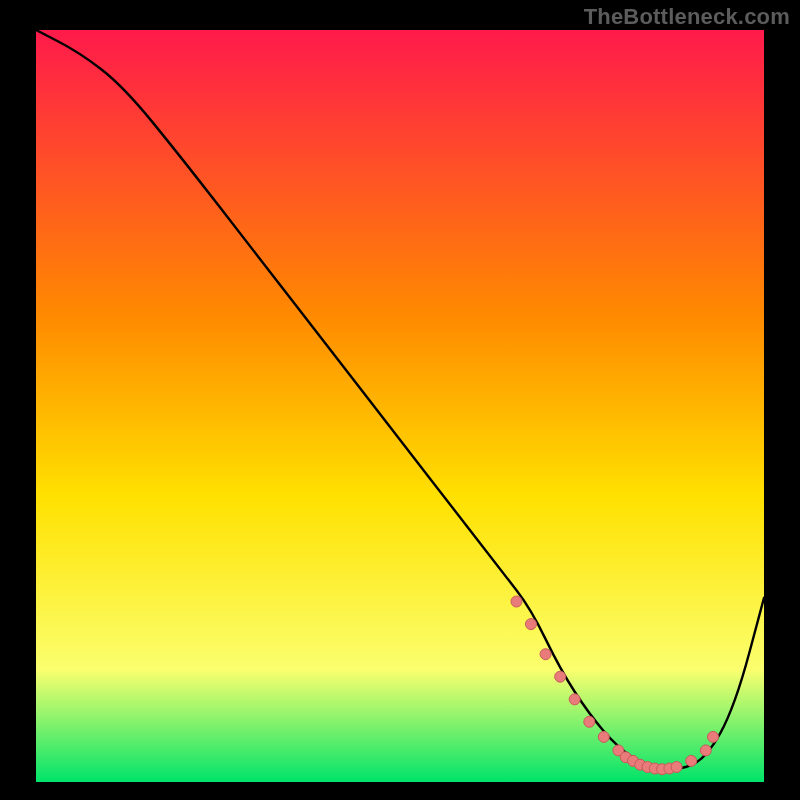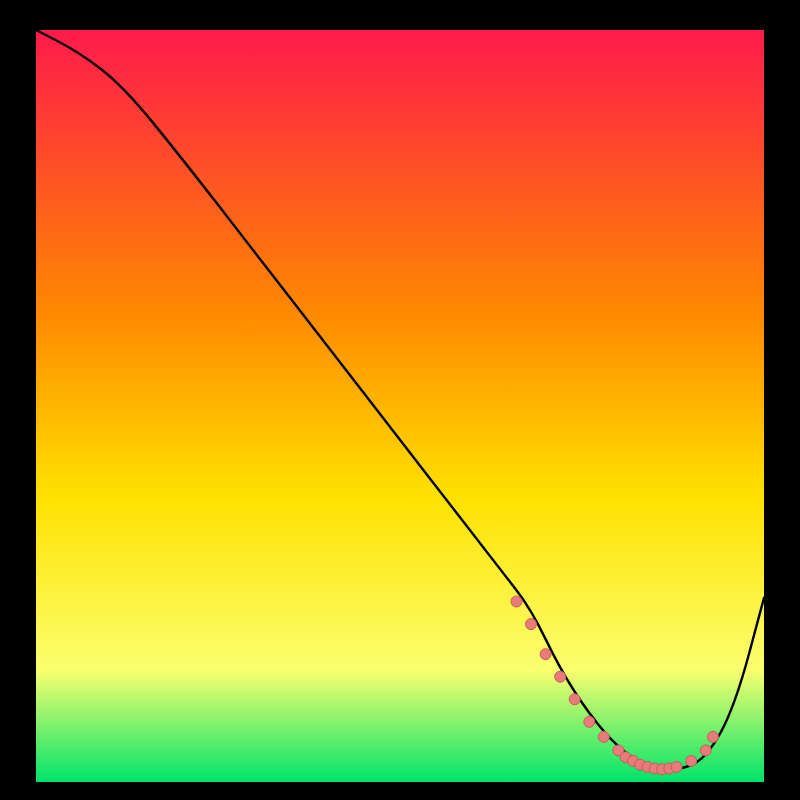--- a/index.html
+++ b/index.html
@@ -37,20 +37,21 @@
   svg {
     display: block;
     width: 728px;
     height: 752px;
   }
 </style>
 </head>
 <body>
 
 <div class="frame">
+  <div class="watermark">TheBottleneck.com</div>
 
   <div class="plot-wrap">
     <svg viewBox="0 0 728 752" preserveAspectRatio="none">
       <defs>
         <linearGradient id="heat" x1="0" y1="0" x2="0" y2="1">
           <stop id="g0" offset="0%" stop-color="#ff1a4b"></stop>
           <stop id="g1" offset="38%" stop-color="#ff8a00"></stop>
           <stop id="g2" offset="62%" stop-color="#ffe100"></stop>
           <stop id="g3" offset="85%" stop-color="#fbff6e"></stop>
           <stop id="g4" offset="100%" stop-color="#00e36a"></stop>

